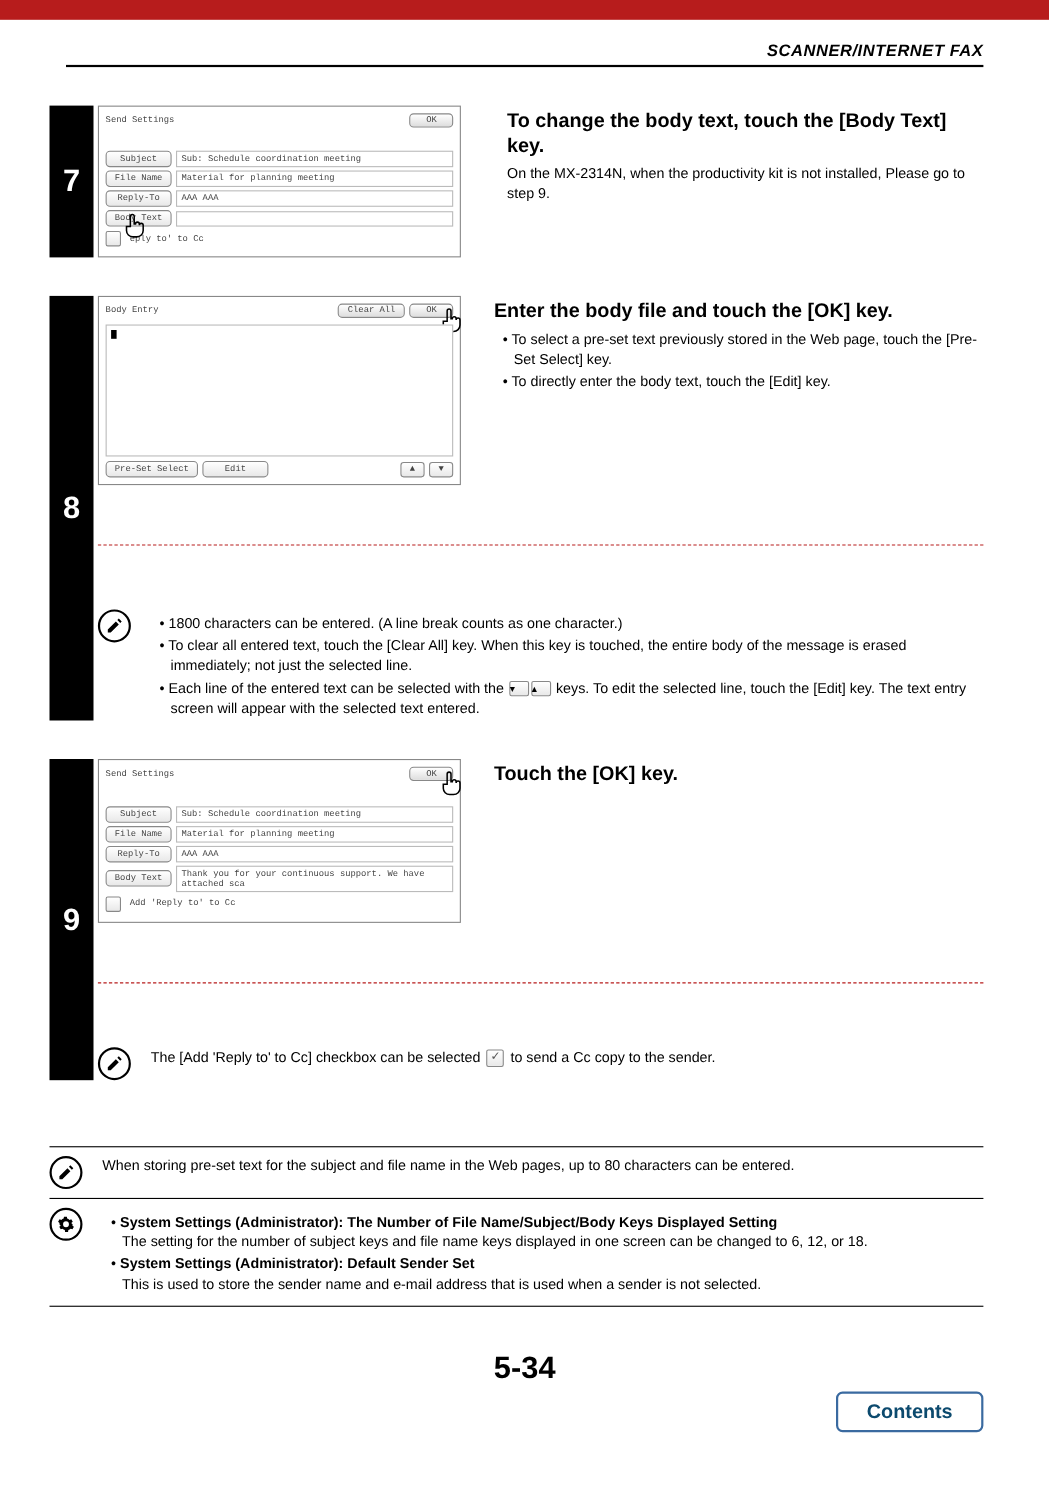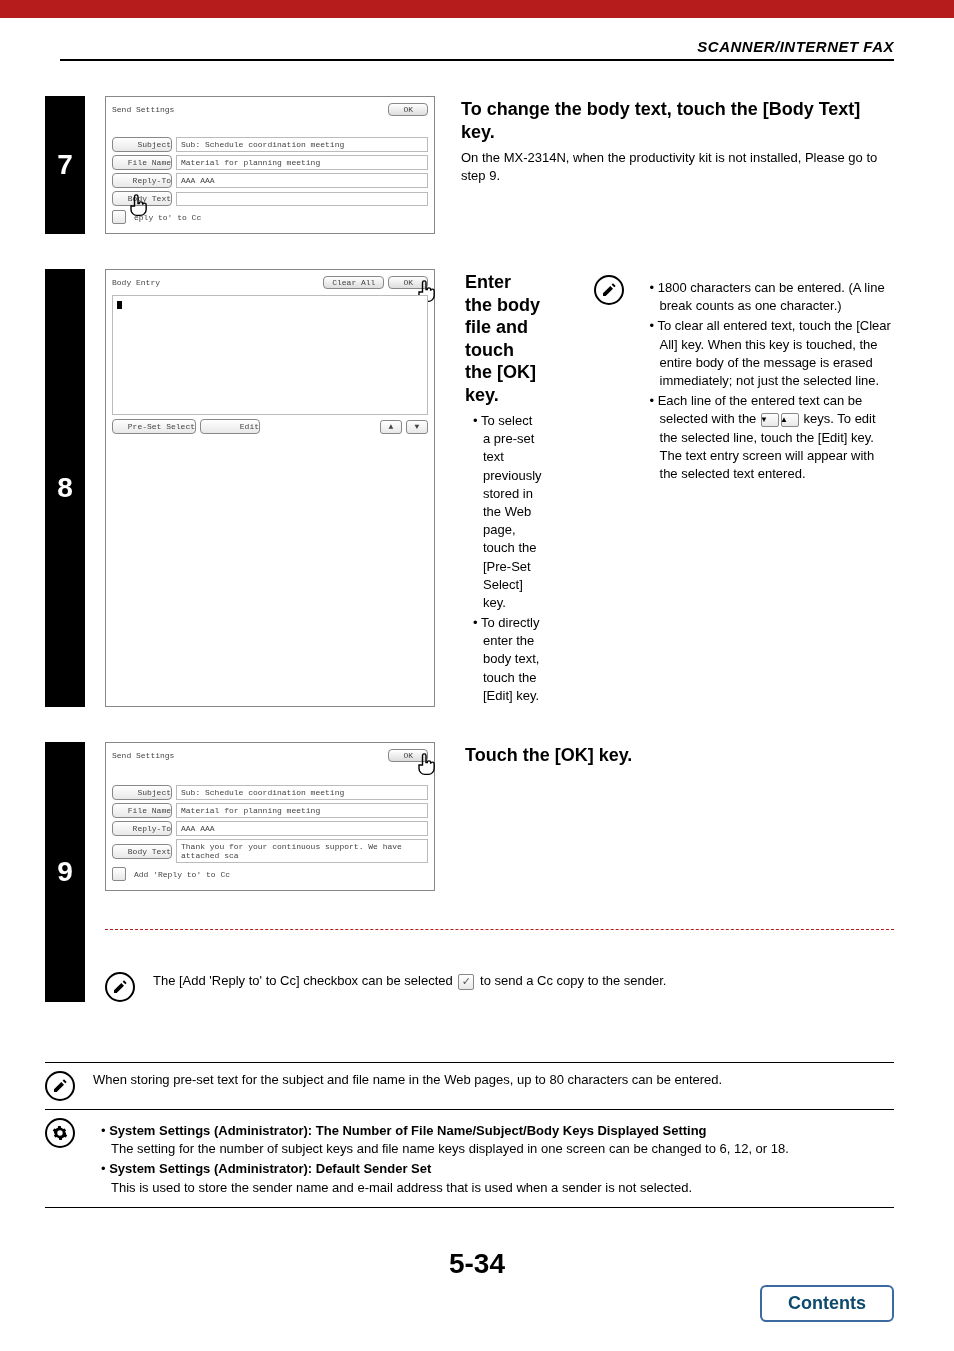--- a/index.html
+++ b/index.html
@@ -4,27 +4,27 @@
 <style>
   * { box-sizing: border-box; margin: 0; padding: 0; }
   body { font-family: Arial, Helvetica, sans-serif; font-size: 13px; color: #000; background: #fff; width: 954px; }
   .page { width: 954px; position: relative; padding-bottom: 60px; }
   .topbar { background: #b71c1c; height: 18px; }
   .header-area { border-bottom: 2px solid #000; margin: 20px 60px 0 60px; padding-bottom: 4px; text-align: right; }
   .header-title { font-weight: bold; font-size: 15px; font-style: italic; letter-spacing: 0.5px;}
   .section { margin: 35px 60px 0 45px; }
   .step-row { display: flex; align-items: stretch; }
   .step-num { width: 40px; background: #000; color: #fff; font-size: 28px; font-weight: bold; display: flex; align-items: center; justify-content: center; }
-  .step-body { flex: 1; display: flex; gap: 26px; padding-left: 20px; }
+  .step-body { flex: 1; display: flex; gap: 42px; padding-left: 4px; }
   .screen-panel { border: 1px solid #888; width: 330px; background: #fff; padding: 6px; font-family: "Courier New", monospace; font-size: 8px; color: #444; flex-shrink: 0; }
   .screen-titlebar { display: flex; justify-content: space-between; align-items: center; margin-bottom: 6px; }
   .screen-title { font-size: 8px; }
   .ok-btn { border: 1px solid #888; border-radius: 4px; padding: 1px 14px; font-size: 8px; background: linear-gradient(#fff,#ddd); }
   .form-row { display: flex; align-items: center; gap: 4px; margin: 3px 0; }
-  .form-btn { border: 1px solid #888; border-radius: 4px; width: 60px; padding: 2px 0; text-align: right; font-size: 8px; background: linear-gradient(#fff,#e8e8e8); }
+  .form-btn { border: 1px solid #888; border-radius: 4px; width: 60px; padding: 2px 0; text-align: center; font-size: 8px; background: linear-gradient(#fff,#e8e8e8); }
   .form-field { border: 1px solid #bbb; flex: 1; padding: 2px 4px; font-size: 8px; background: #fff; min-height: 14px; }
   .small-check { width: 14px; height: 14px; border: 1px solid #888; display: inline-block; background: linear-gradient(#fff,#e8e8e8); border-radius: 2px; }
   .checkbox-label { font-size: 8px; margin-left: 4px; }
   .touch-icon { position: relative; }
   .touch-hand { position: absolute; right: -6px; top: -2px; }
   .touch-hand svg { width: 28px; height: 28px; }
   .step-text { flex: 1; padding-top: 2px; }
   .step-heading { font-size: 18px; font-weight: bold; margin-bottom: 6px; line-height: 1.25; }
   .step-para { font-size: 13px; line-height: 1.4; }
   ul.bullets { list-style: none; padding-left: 4px; margin-top: 4px; }
@@ -100,21 +100,21 @@
           <div class="step-heading">To change the body text, touch the [Body Text] key.</div>
           <div class="step-para">On the MX-2314N, when the productivity kit is not installed, Please go to step 9.</div>
         </div>
       </div>
     </div>
   </div>
 
   <div class="section">
     <div class="step-row">
       <div class="step-num" style="min-height:310px;">8</div>
-      <div class="step-body" style="flex-direction:row;">
+      <div class="step-body" style="flex-direction:column;">
         <div style="display:flex; gap:30px;">
           <div class="screen-panel">
             <div class="screen-titlebar touch-icon">
               <span class="screen-title">Body Entry</span>
               <span style="display:flex; gap:4px;">
                 <span class="ok-btn" style="padding:1px 8px;">Clear All</span>
                 <span class="ok-btn">OK</span>
               </span>
               <span class="touch-hand" style="right:-12px; top:2px;">
                 <svg viewBox="0 0 24 24">

